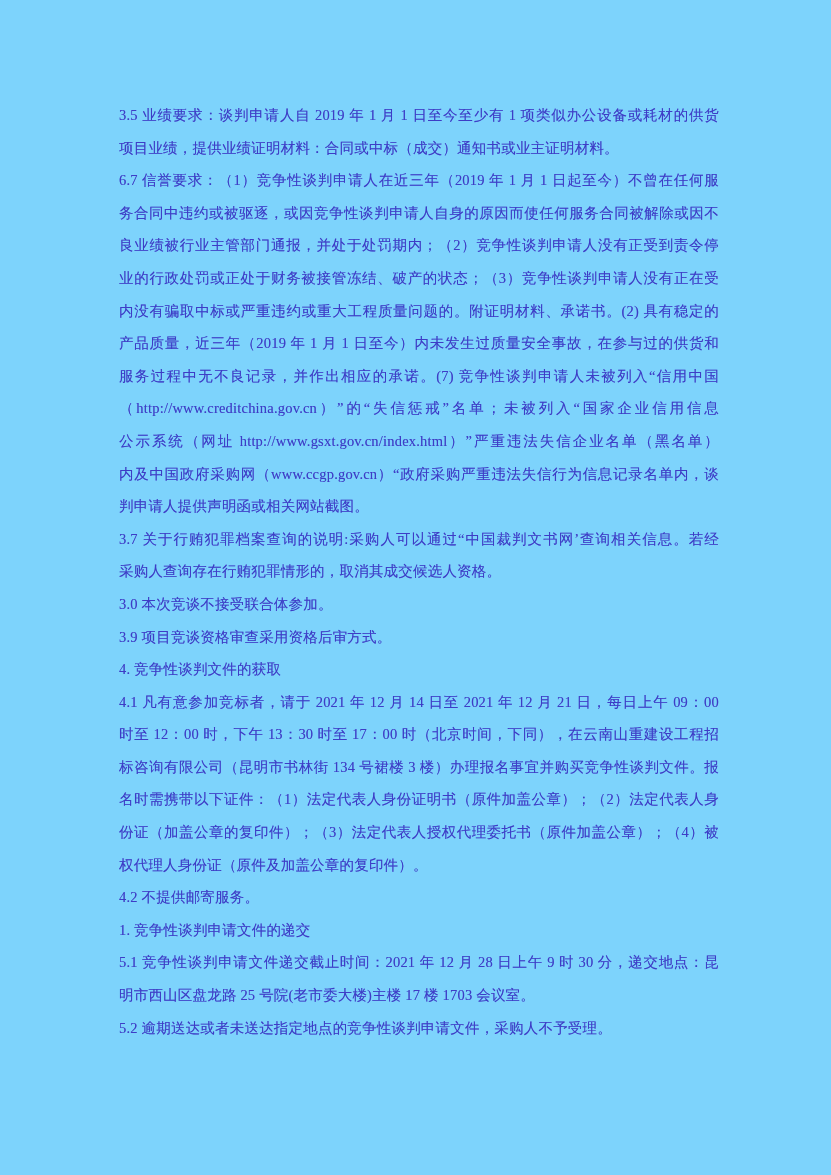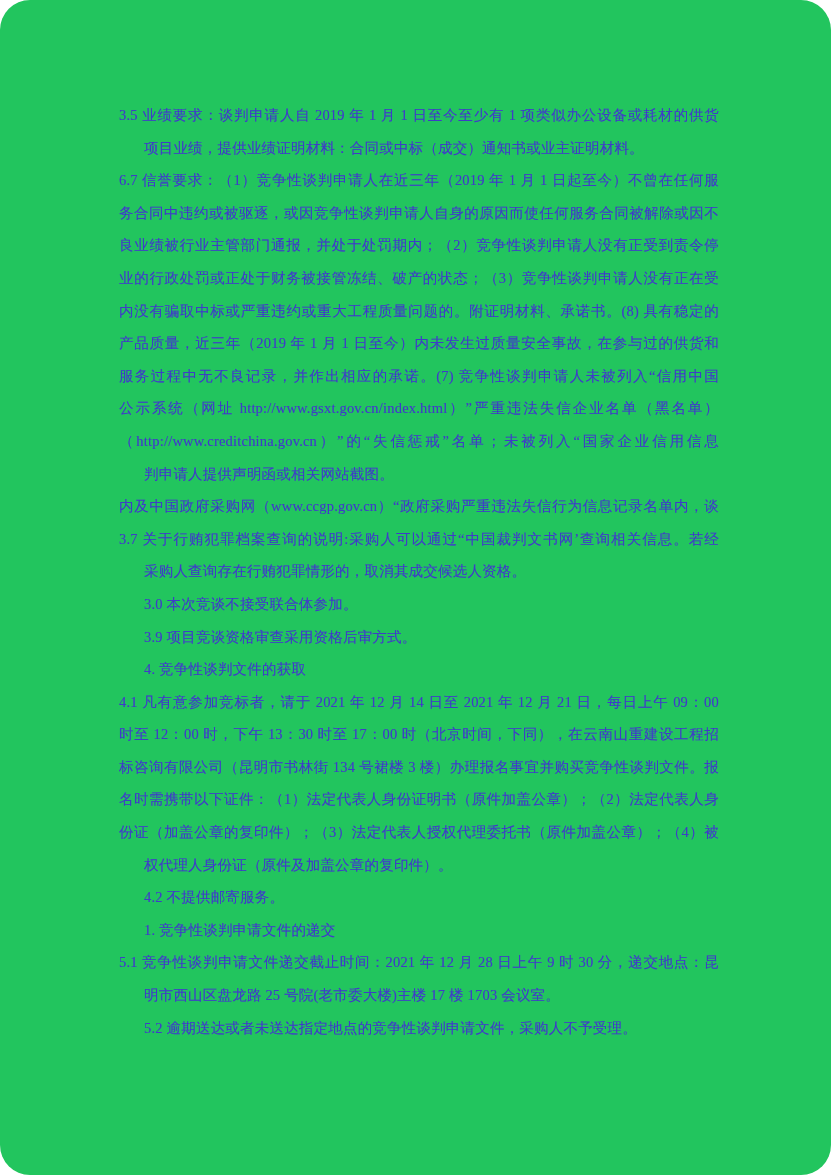--- a/index.html
+++ b/index.html
@@ -38,45 +38,44 @@
   .line {
     text-align: justify;
     text-align-last: justify;
     -moz-text-align-last: justify;
     white-space: normal;
     overflow: hidden;
     height: 32.6px;
   }
   .line.last {
     text-align-last: left;
-    margin-left: 25px;
     -moz-text-align-last: left;
   }
 </style>
 </head>
 <body>
 
-<div class="page" style="background: #22c55e; border-radius: 30px;">
+<div class="page" style="background: #7dd3fc;">
   <div class="document-body" style="color: rgb(61, 61, 198);">
       <div class="paragraph">
         <div class="line">3.5 业绩要求：谈判申请人自 2019 年 1 月 1 日至今至少有 1 项类似办公设备或耗材的供货</div>
         <div class="line last">项目业绩，提供业绩证明材料：合同或中标（成交）通知书或业主证明材料。</div>
       </div>
       <div class="paragraph">
         <div class="line">6.7 信誉要求：（1）竞争性谈判申请人在近三年（2019 年 1 月 1 日起至今）不曾在任何服</div>
         <div class="line">务合同中违约或被驱逐，或因竞争性谈判申请人自身的原因而使任何服务合同被解除或因不</div>
         <div class="line">良业绩被行业主管部门通报，并处于处罚期内；（2）竞争性谈判申请人没有正受到责令停</div>
         <div class="line">业的行政处罚或正处于财务被接管冻结、破产的状态；（3）竞争性谈判申请人没有正在受</div>
-        <div class="line">内没有骗取中标或严重违约或重大工程质量问题的。附证明材料、承诺书。(8) 具有稳定的</div>
+        <div class="line">内没有骗取中标或严重违约或重大工程质量问题的。附证明材料、承诺书。(2) 具有稳定的</div>
         <div class="line">产品质量，近三年（2019 年 1 月 1 日至今）内未发生过质量安全事故，在参与过的供货和</div>
         <div class="line">服务过程中无不良记录，并作出相应的承诺。(7) 竞争性谈判申请人未被列入“信用中国</div>
+        <div class="line">（http://www.creditchina.gov.cn）”的“失信惩戒”名单；未被列入“国家企业信用信息</div>
         <div class="line">公示系统（网址 http://www.gsxt.gov.cn/index.html）”严重违法失信企业名单（黑名单）</div>
-        <div class="line">（http://www.creditchina.gov.cn）”的“失信惩戒”名单；未被列入“国家企业信用信息</div>
+        <div class="line">内及中国政府采购网（www.ccgp.gov.cn）“政府采购严重违法失信行为信息记录名单内，谈</div>
         <div class="line last">判申请人提供声明函或相关网站截图。</div>
-        <div class="line">内及中国政府采购网（www.ccgp.gov.cn）“政府采购严重违法失信行为信息记录名单内，谈</div>
       </div>
       <div class="paragraph">
         <div class="line">3.7 关于行贿犯罪档案查询的说明:采购人可以通过“中国裁判文书网’查询相关信息。若经</div>
         <div class="line last">采购人查询存在行贿犯罪情形的，取消其成交候选人资格。</div>
       </div>
       <div class="paragraph">
         <div class="line last">3.0 本次竞谈不接受联合体参加。</div>
       </div>
       <div class="paragraph">
         <div class="line last">3.9 项目竞谈资格审查采用资格后审方式。</div>

